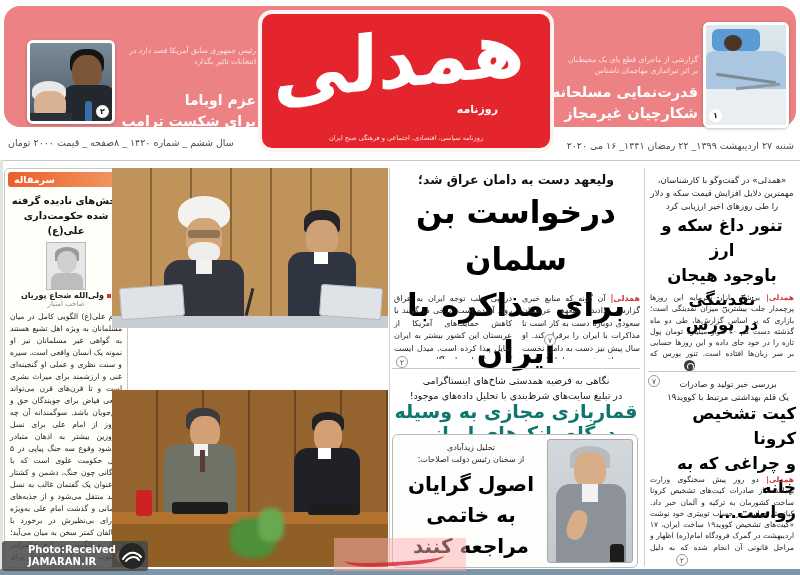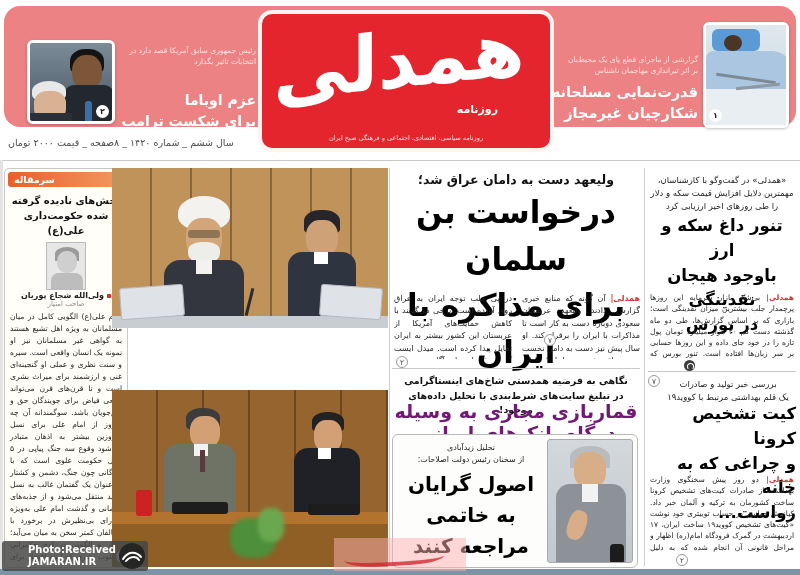--- a/index.html
+++ b/index.html
@@ -65,22 +65,22 @@
                    line-height:1.5; color:#000; letter-spacing:-1px; }
   .main-body { left:394px; top:293px; width:246px; height:66px; display:flex; gap:10px; overflow:hidden; }
   .main-body .col { width:118px; font-size:8px; line-height:1.55; text-align:justify; color:#222; }
   .lead { color:#d23333; font-weight:bold; }
   .marker { position:absolute; width:12px; height:12px; border:1px solid #999; border-radius:50%; background:#fff;
             color:#444; font-size:7.5px; text-align:center; line-height:12px; z-index:6; }
   .end-dot { position:absolute; width:11px; height:11px; border-radius:50%; background:#3c3c3c; z-index:6; }
   .end-dot::after { content:""; position:absolute; left:3px; top:3px; width:5px; height:5px; border-radius:50%;
                     border:1px solid #fff; border-bottom-color:transparent; }
 
-  .gamb-kicker { left:392px; top:374px; width:248px; text-align:center; font-weight:bold; font-size:9.5px; line-height:1.55; color:#111; }
-  .gamb-headline { left:392px; top:400px; width:248px; text-align:center; font-weight:bold; font-size:19px; color:#701a75; letter-spacing:-0.5px; }
+  .gamb-kicker { left:392px; top:374px; width:248px; text-align:center; font-weight:normal; font-size:9.5px; line-height:1.55; color:#111; }
+  .gamb-headline { left:392px; top:400px; width:248px; text-align:center; font-weight:bold; font-size:19px; color:#0f766e; letter-spacing:-0.5px; }
 
   .khatami-box { left:392px; top:434px; width:246px; height:134px; border:1px solid #b9b9b9; border-radius:6px;
                  background:#fdfdfb; overflow:hidden; }
   .kh-kicker { position:absolute; right:96px; left:8px; top:7px; text-align:center; font-size:8px; line-height:1.5; color:#222; }
   .kh-headline { position:absolute; right:96px; left:8px; top:34px; text-align:center; font-weight:bold; font-size:20px;
                  line-height:1.55; color:#000; }
   .kh-photo { position:absolute; left:154px; top:4px; width:86px; height:124px; border:1px solid #aaa; border-radius:3px;
               overflow:hidden; background:linear-gradient(180deg,#d3d8dc,#c2c8cd); }
 
   
@@ -152,20 +152,21 @@
     <div class="shape" style="left:6px;top:4px;width:48px;height:22px;background:#5b9bd5;border-radius:6px;"></div>
     <div class="shape" style="left:18px;top:10px;width:18px;height:16px;background:#4a3526;border-radius:50%;"></div>
     <div class="shape" style="left:0;top:26px;width:86px;height:46px;background:#aac6e0;border-radius:8px 20px 4px 4px;"></div>
     <div class="shape" style="left:0;top:64px;width:86px;height:42px;background:#e9eef2;"></div>
     <div class="shape" style="left:10px;top:52px;width:60px;height:3px;background:#7d8a94;transform:rotate(8deg);"></div>
     <div class="shape" style="left:30px;top:60px;width:44px;height:3px;background:#8d9aa4;transform:rotate(-6deg);"></div>
     <span class="badge" style="left:3px;bottom:3px;">۱</span>
   </div>
 
   <div class="abs dateline" style="left:8px;top:137px;">سال ششم _ شماره ۱۴۲۰ _ ۸صفحه _ قیمت ۲۰۰۰ تومان</div>
+  <div class="abs dateline" style="right:6px;top:140px;">شنبه ۲۷ اردیبهشت ۱۳۹۹_ ۲۲ رمضان ۱۴۴۱_ ۱۶ می ۲۰۲۰</div>
   <div class="abs rule-h" style="left:0;top:160px;width:800px;"></div>
 
   <div class="abs rule-v" style="left:110px;top:168px;height:398px;"></div>
   <div class="abs rule-v" style="left:389px;top:168px;height:398px;"></div>
   <div class="abs rule-v" style="left:644px;top:168px;height:398px;"></div>
   <div class="abs edge"></div>
 
   <div class="abs ed-box">
     <div class="ed-label">سرمقاله</div>
     <div class="ed-title">بخش‌های نادیده گرفته شده حکومت‌داری علی(ع)</div>

